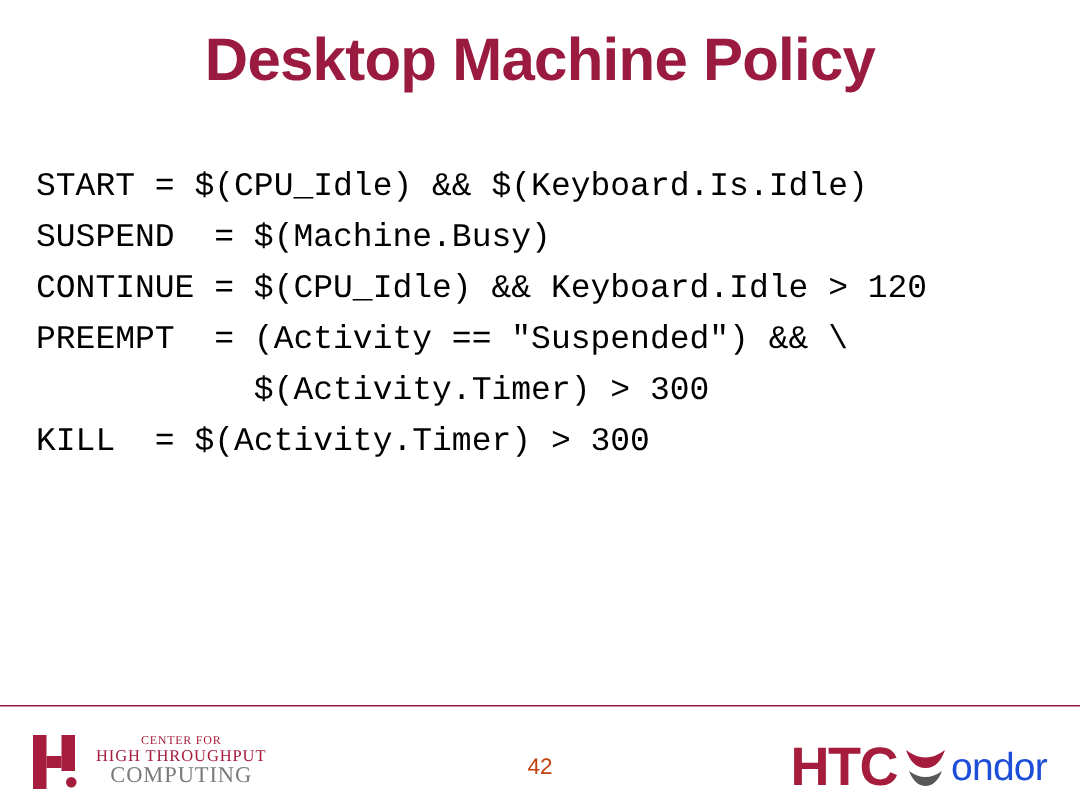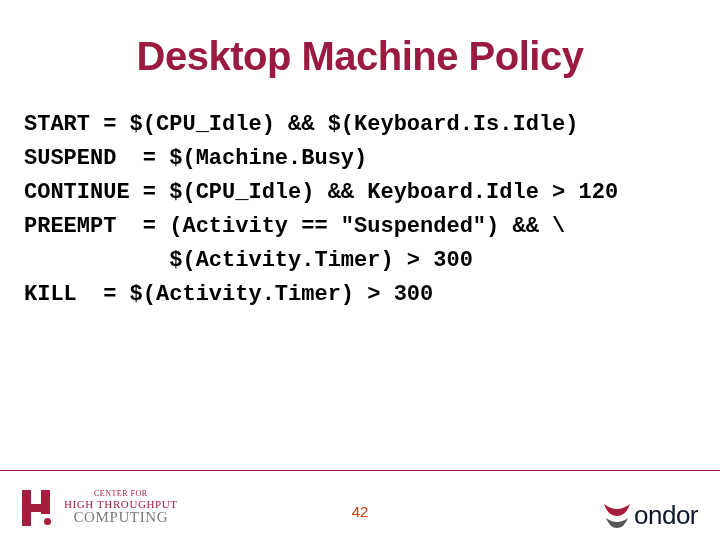--- a/index.html
+++ b/index.html
@@ -6,29 +6,29 @@
   html, body { width: 720px; height: 540px; }
   body {
     background: #ffffff;
     font-family: Arial, Helvetica, sans-serif;
     position: relative;
     overflow: hidden;
   }
   .title {
     width: 100%;
     text-align: center;
-    padding-top: 34px;
+    padding-top: 18px;
     font-size: 40px;
     font-weight: 700;
     color: #9a1b3f;
     letter-spacing: -0.5px;
   }
   .code {
     font-family: "Courier New", Courier, monospace;
-    font-weight: 700;
+    font-weight: 400;
     font-size: 22px;
     line-height: 1.55;
     white-space: pre;
     color: #000;
     position: absolute;
     left: 24px;
     top: 108px;
   }
   .footer {
     position: absolute;
@@ -131,21 +131,21 @@
   }
   .htc-c {
     width: 34px;
     height: 34px;
     position: relative;
     margin: 0 2px;
   }
   .htc-c svg { width: 34px; height: 34px; display:block; }
   .htc-ondor {
     font-size: 26px;
-    color: #0f172a;
+    color: #1d4ed8;
     font-weight: 400;
     letter-spacing: -0.5px;
     margin-left: -2px;
   }
 </style>
 </head>
 <body>
 
 <div class="title">Desktop Machine Policy</div>
 
@@ -167,20 +167,21 @@
     <div class="cft">
       <span class="cft-top">CENTER FOR</span>
       <span class="cft-mid">HIGH THROUGHPUT</span>
       <span class="cft-bot">COMPUTING</span>
     </div>
   </div>
 
   <div class="page-num">42</div>
 
   <div class="logo-right">
+    <span class="htc-ht">HTC</span>
     <span class="htc-c">
       <svg viewBox="0 0 34 34">
         <path d="M4 6 Q17 16 30 6 Q26 18 17 18 Q8 18 4 6 Z" fill="#a51c3c"></path>
         <path d="M6 20 Q17 28 28 20 Q24 30 17 30 Q10 30 6 20 Z" fill="#585858"></path>
       </svg>
     </span>
     <span class="htc-ondor">ondor</span>
   </div>
 </div>
 

